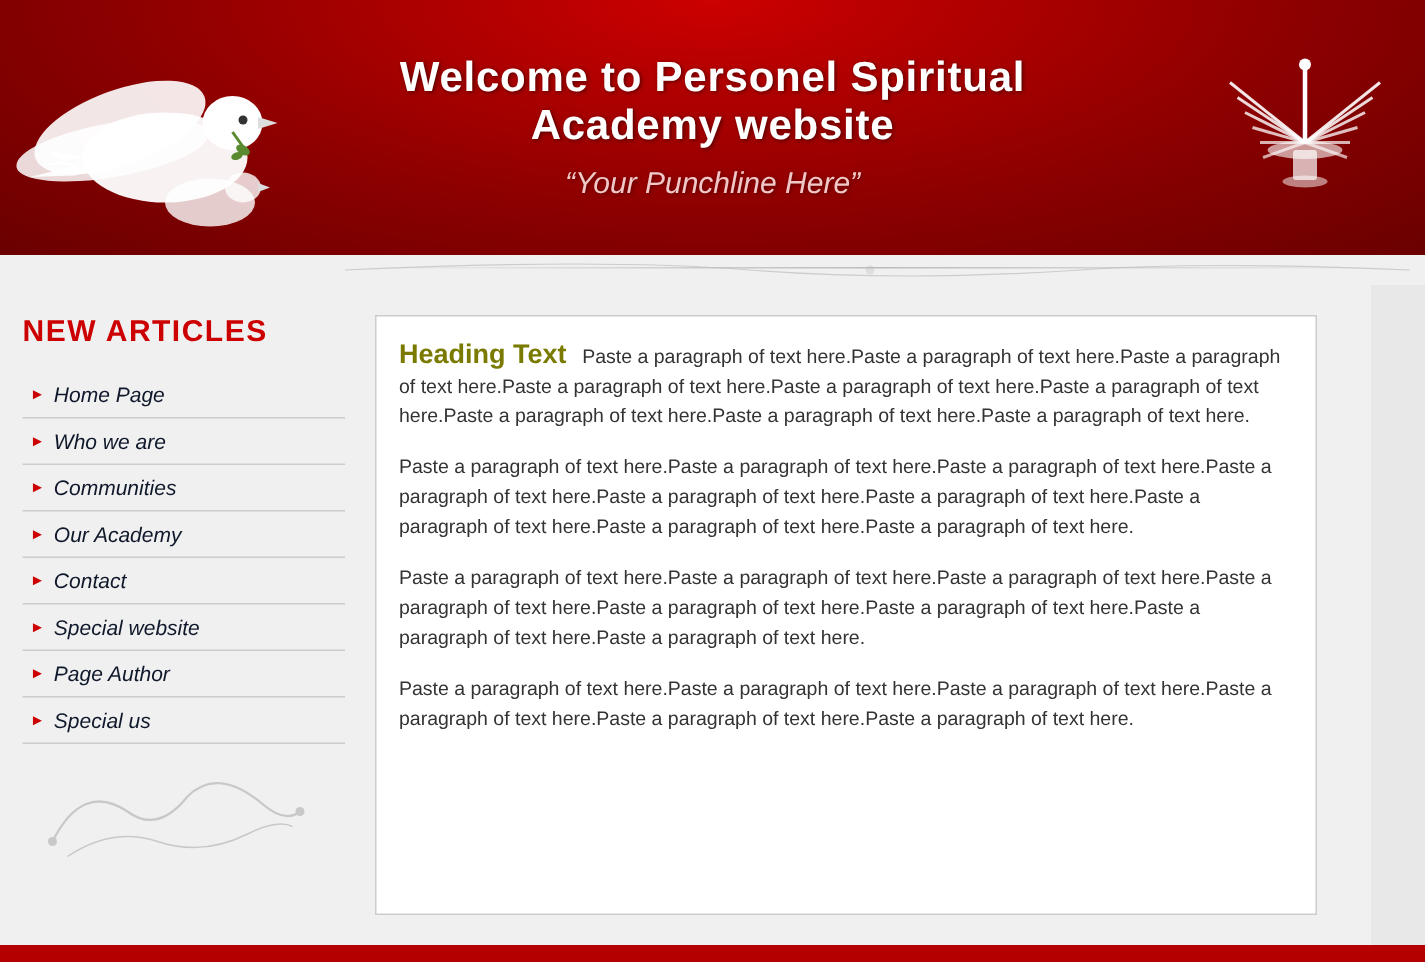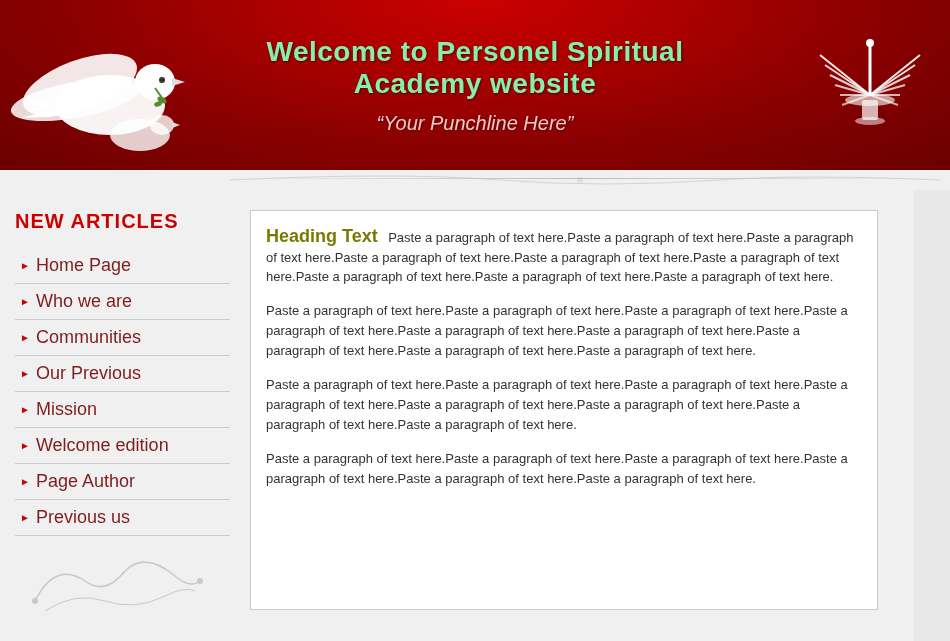--- a/index.html
+++ b/index.html
@@ -22,21 +22,21 @@
       position: absolute;
       left: 50%;
       top: 50%;
       transform: translate(-50%, -50%);
       text-align: center;
       color: #f5dada;
     }
     .header-title {
       font-size: 28px;
       font-weight: bold;
-      color: #86efac;
+      color: #ffffff;
       text-shadow: 1px 1px 3px rgba(0,0,0,0.5);
       letter-spacing: 0.5px;
     }
     .header-subtitle {
       font-size: 20px;
       color: #f0c8c8;
       font-style: italic;
       margin-top: 12px;
       text-shadow: 1px 1px 3px rgba(0,0,0,0.4);
     }
@@ -90,22 +90,23 @@
       display: flex;
       align-items: center;
       gap: 6px;
       cursor: pointer;
     }
     .nav-arrow {
       color: #cc0000;
       font-size: 10px;
     }
     .nav-label {
-      color: #7f1d1d;
-      font-size: 18px;
+      color: #0f172a;
+      font-size: 14px;
+      font-style: italic;
     }
 
     
     .deco-border {
       width: 950px;
       height: 20px;
       background: #f0f0f0;
       position: relative;
     }
     .deco-border::before {
@@ -278,37 +279,37 @@
       <li>
         <span class="nav-arrow">►</span>
         <span class="nav-label">Who we are</span>
       </li>
       <li>
         <span class="nav-arrow">►</span>
         <span class="nav-label">Communities</span>
       </li>
       <li>
         <span class="nav-arrow">►</span>
-        <span class="nav-label">Our Previous</span>
-      </li>
-      <li>
-        <span class="nav-arrow">►</span>
-        <span class="nav-label">Mission</span>
-      </li>
-      <li>
-        <span class="nav-arrow">►</span>
-        <span class="nav-label">Welcome edition</span>
+        <span class="nav-label">Our Academy</span>
+      </li>
+      <li>
+        <span class="nav-arrow">►</span>
+        <span class="nav-label">Contact</span>
+      </li>
+      <li>
+        <span class="nav-arrow">►</span>
+        <span class="nav-label">Special website</span>
       </li>
       <li>
         <span class="nav-arrow">►</span>
         <span class="nav-label">Page Author</span>
       </li>
       <li>
         <span class="nav-arrow">►</span>
-        <span class="nav-label">Previous us</span>
+        <span class="nav-label">Special us</span>
       </li>
     </ul>
 
     <div class="swirl-area">
       <svg width="180" height="80" viewBox="0 0 180 80" xmlns="http://www.w3.org/2000/svg" opacity="0.25">
         <path d="M10,60 Q30,20 60,40 Q80,55 100,30 Q120,10 150,35 Q165,48 175,40" stroke="#555" stroke-width="1.5" fill="none"></path>
         <path d="M20,70 Q50,50 80,60 Q110,70 140,55 Q160,45 170,50" stroke="#555" stroke-width="1" fill="none"></path>
         <circle cx="10" cy="60" r="3" fill="#555"></circle>
         <circle cx="175" cy="40" r="3" fill="#555"></circle>
       </svg>

